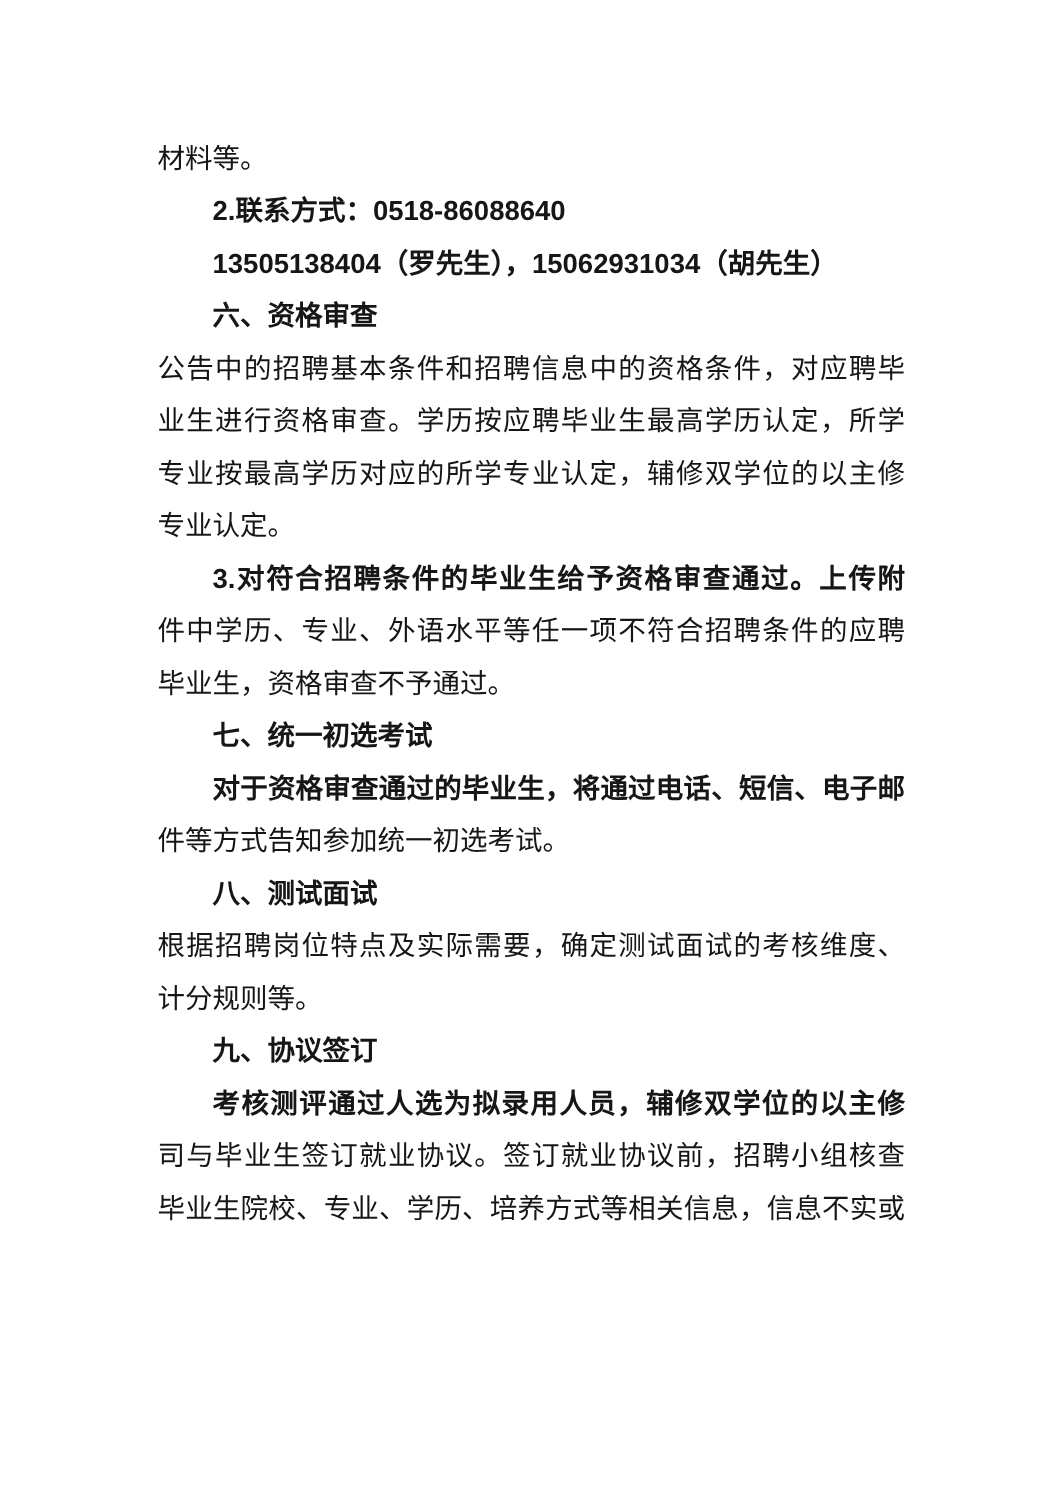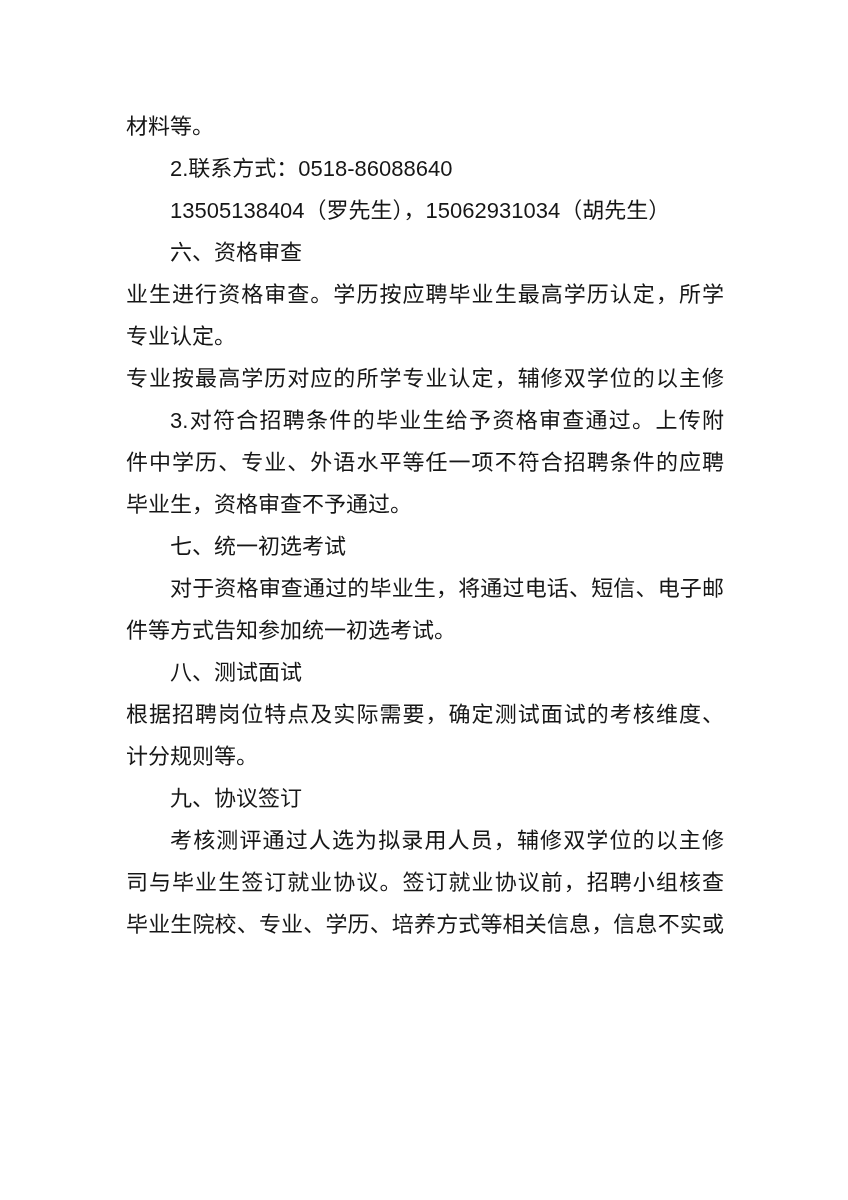--- a/index.html
+++ b/index.html
@@ -25,40 +25,42 @@
     font-weight: 500;
     line-height: 42px;
   }
   .line {
     height: 42px;
     text-align: left;
     white-space: nowrap;
   }
   .line.indent {
     text-indent: 44px;
+    font-weight: bold;
   }
   .line.fill {
     white-space: normal;
     overflow: hidden;
     text-align: justify;
     text-align-last: justify;
   }
 </style>
 </head>
 <body>
 
 <div class="page">
   <div class="textblock">
     <div class="line">材料等。</div>
     <div class="line indent">2.联系方式：0518-86088640</div>
     <div class="line indent">13505138404（罗先生），15062931034（胡先生）</div>
     <div class="line indent">六、资格审查</div>
+    <div class="line fill">公告中的招聘基本条件和招聘信息中的资格条件，对应聘毕</div>
     <div class="line fill">业生进行资格审查。学历按应聘毕业生最高学历认定，所学</div>
+    <div class="line fill">专业按最高学历对应的所学专业认定，辅修双学位的以主修</div>
     <div class="line">专业认定。</div>
-    <div class="line fill">专业按最高学历对应的所学专业认定，辅修双学位的以主修</div>
     <div class="line indent fill">3.对符合招聘条件的毕业生给予资格审查通过。上传附</div>
     <div class="line fill">件中学历、专业、外语水平等任一项不符合招聘条件的应聘</div>
     <div class="line">毕业生，资格审查不予通过。</div>
     <div class="line indent">七、统一初选考试</div>
     <div class="line indent fill">对于资格审查通过的毕业生，将通过电话、短信、电子邮</div>
     <div class="line">件等方式告知参加统一初选考试。</div>
     <div class="line indent">八、测试面试</div>
     <div class="line fill">根据招聘岗位特点及实际需要，确定测试面试的考核维度、</div>
     <div class="line">计分规则等。</div>
     <div class="line indent">九、协议签订</div>

